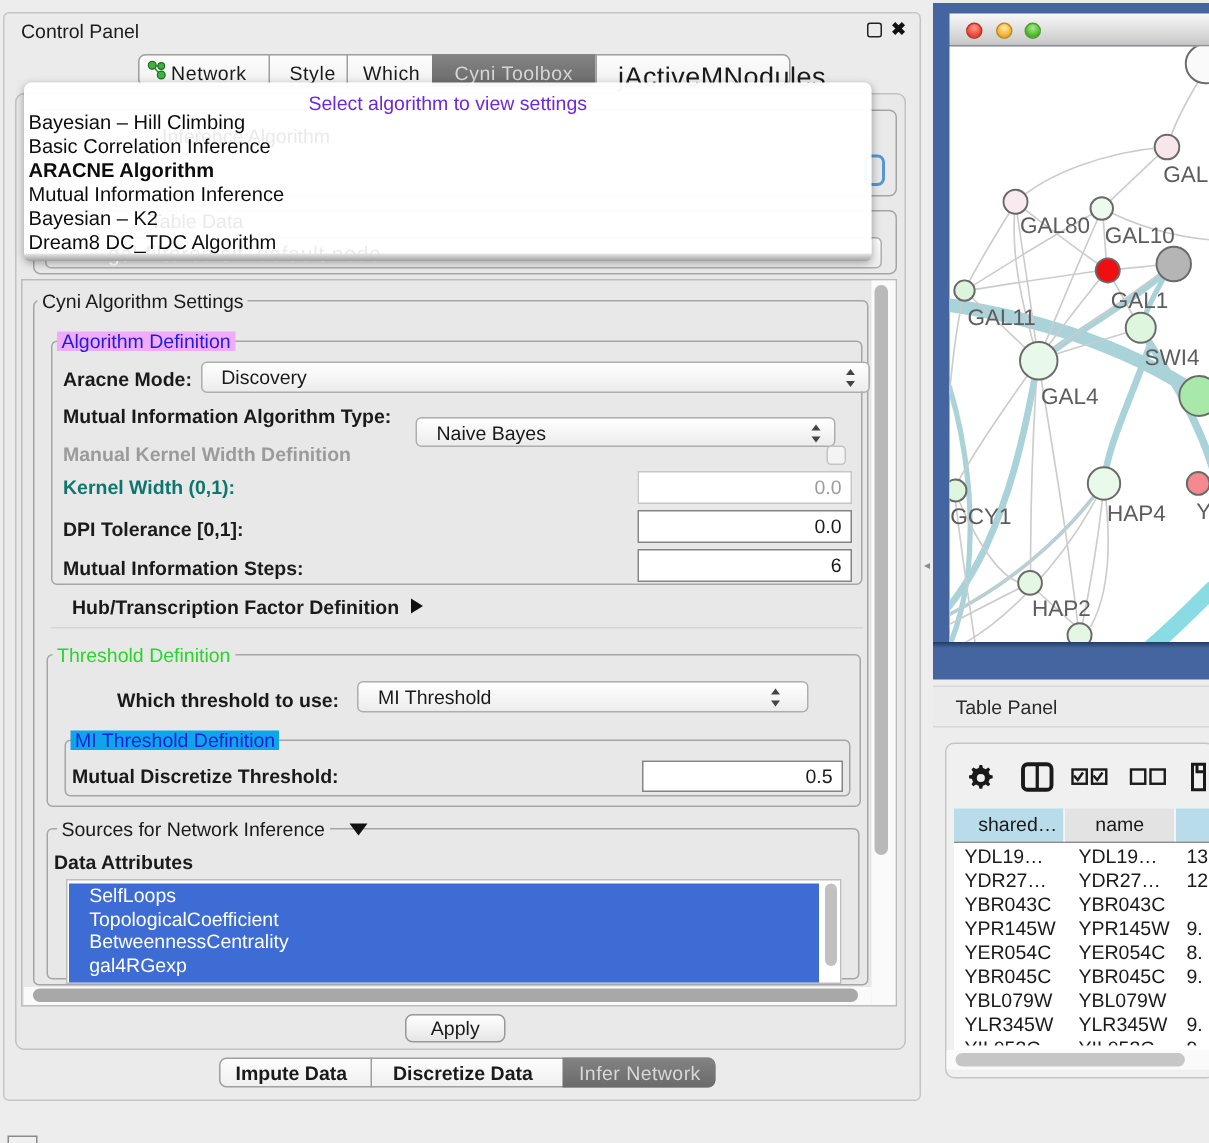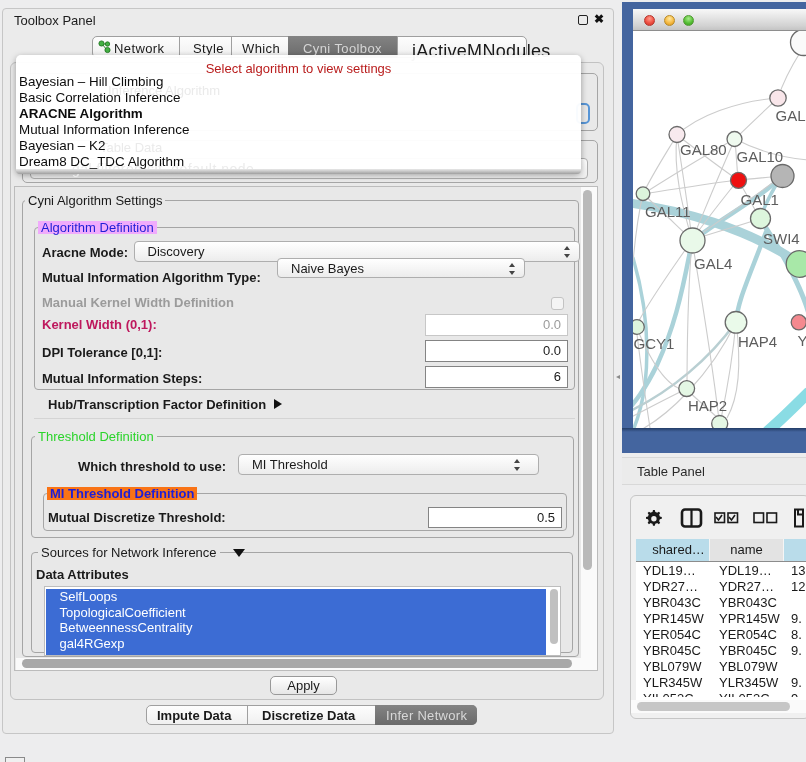--- a/index.html
+++ b/index.html
@@ -12,21 +12,21 @@
 .combo { position:absolute; background:linear-gradient(#ffffff,#f2f2f2 70%,#ececec); border:1px solid #aeaeae; border-radius:4px; line-height:19px; padding-left:13px; }
 .stepper { position:absolute; right:7px; top:3px; width:9px; height:14px; }
 .stepper:before { content:""; position:absolute; left:1px; top:1px; border-left:3px solid transparent; border-right:3px solid transparent; border-bottom:4.5px solid #444; }
 .stepper:after { content:""; position:absolute; left:1px; bottom:1px; border-left:3px solid transparent; border-right:3px solid transparent; border-top:4.5px solid #444; }
 .tf { position:absolute; background:#fff; border:1px solid #848484; text-align:right; padding-right:6px; line-height:19px; }
 </style>
 </head>
 <body>
 
 <div class="abs" style="left:2px;top:8px;width:612px;height:726px;background:#ebebeb;border:1px solid #c6c6c6;border-radius:4px;"></div>
-<div class="abs" style="left:14px;top:13px;font-size:13px;color:#1c1c1c;">Toolbox Panel</div>
+<div class="abs" style="left:14px;top:13px;font-size:13px;color:#1c1c1c;">Control Panel</div>
 
 <div class="abs" style="left:578px;top:15px;width:9.5px;height:9.5px;border:1.3px solid #222;border-radius:2px;"></div>
 <div class="abs" style="left:594px;top:12px;font-size:12px;font-weight:bold;color:#111;">✖</div>
 
 <div class="abs" style="left:92px;top:36px;width:435px;height:22px;border:1px solid #9f9f9f;border-radius:5px;background:linear-gradient(#fdfdfd,#f0f0f0);"></div>
 <div class="abs" style="left:179px;top:36px;width:1px;height:22px;background:#9f9f9f;"></div>
 <div class="abs" style="left:231px;top:36px;width:1px;height:22px;background:#9f9f9f;"></div>
 <div class="abs" style="left:288px;top:36px;width:109px;height:22px;background:linear-gradient(#838383,#6a6a6a);"></div>
 <div class="abs" style="left:397px;top:36px;width:1px;height:22px;background:#9f9f9f;"></div>
 <svg class="abs" style="left:98px;top:40px;" width="13" height="14" viewBox="0 0 13 14">
@@ -59,41 +59,41 @@
 
 <div class="grp" style="left:22px;top:200px;width:557px;height:457px;border-radius:4px;"></div>
 <div class="grplabel" style="left:25px;top:194px;background:#e8e8e8;">Cyni Algorithm Settings</div>
 
 <div class="grp" style="left:34px;top:227px;width:541px;height:163px;border-radius:4px;"></div>
 <div class="grplabel" style="left:38px;top:221px;background:#f0abfc;color:#1e1ed6;">Algorithm Definition</div>
 
 <div class="abs blab" style="left:42px;top:245px;">Aracne Mode:</div>
 <div class="combo" style="left:133.5px;top:240.5px;width:446px;height:21px;">Discovery<span class="stepper"></span></div>
 <div class="abs blab" style="left:42px;top:270px;">Mutual Information Algorithm Type:</div>
-<div class="combo" style="left:277px;top:258px;width:248px;height:19.5px;">Naive Bayes<span class="stepper"></span></div>
+<div class="combo" style="left:277px;top:278px;width:280px;height:19.5px;">Naive Bayes<span class="stepper"></span></div>
 <div class="abs blab" style="left:42px;top:295px;color:#9b9b9b;">Manual Kernel Width Definition</div>
 <div class="abs" style="left:551px;top:297px;width:13px;height:13px;background:#f4f4f4;border:1px solid #c3c3c3;border-radius:3px;"></div>
-<div class="abs blab" style="left:42px;top:317px;color:#be185d;">Kernel Width (0,1):</div>
+<div class="abs blab" style="left:42px;top:317px;color:#0f766e;">Kernel Width (0,1):</div>
 <div class="tf" style="left:425px;top:314px;width:143px;height:22px;border-color:#c7c7c7;color:#9b9b9b;">0.0</div>
 <div class="abs blab" style="left:42px;top:345px;">DPI Tolerance [0,1]:</div>
 <div class="tf" style="left:425px;top:340px;width:143px;height:22px;">0.0</div>
 <div class="abs blab" style="left:42px;top:371px;text-align:right;">Mutual Information Steps:</div>
 <div class="tf" style="left:425px;top:366px;width:143px;height:22px;">6</div>
 
 <div class="abs blab" style="left:48px;top:397px;">Hub/Transcription Factor Definition</div>
 <div class="abs" style="left:274px;top:398.5px;width:0;height:0;border-top:5.5px solid transparent;border-bottom:5.5px solid transparent;border-left:8.5px solid #111;"></div>
 <div class="abs" style="left:34px;top:418px;width:541px;height:1px;background:#d4d4d4;"></div>
 
 <div class="grp" style="left:31px;top:436px;width:543px;height:102px;border-radius:4px;"></div>
 <div class="grplabel" style="left:35px;top:430px;background:#e8e8e8;color:#2bd42b;">Threshold Definition</div>
 <div class="abs blab" style="left:78px;top:459px;">Which threshold to use:</div>
 <div class="combo" style="left:238px;top:454px;width:301px;height:21px;">MI Threshold<span class="stepper" style="right:16px;"></span></div>
 
 <div class="grp" style="left:43px;top:493px;width:524px;height:38px;border-radius:4px;"></div>
-<div class="grplabel" style="left:47px;top:487px;background:#f97316;color:#1e1ed6;font-weight:bold;">MI Threshold Definition</div>
+<div class="grplabel" style="left:47px;top:487px;background:#0ea5e9;color:#1e1ed6;">MI Threshold Definition</div>
 <div class="abs blab" style="left:48px;top:510px;">Mutual Discretize Threshold:</div>
 <div class="tf" style="left:428px;top:507px;width:134px;height:21px;">0.5</div>
 
 <div class="grp" style="left:31px;top:552px;width:542px;height:101px;border-radius:4px;"></div>
 <div class="grplabel" style="left:38px;top:546px;background:#e8e8e8;">Sources for Network Inference</div>
 <div class="abs" style="left:233px;top:549px;width:0;height:0;border-left:6.5px solid transparent;border-right:6.5px solid transparent;border-top:8px solid #111;"></div>
 <div class="abs blab" style="left:36px;top:567px;">Data Attributes</div>
 <div class="abs" style="left:44px;top:586px;width:517px;height:70px;background:#fff;border:1px solid #bdbdbd;"></div>
 <div class="abs" style="left:45.5px;top:589px;width:500px;height:66px;background:#3c6cd4;color:#fff;font-size:13px;line-height:15.5px;padding-left:14px;">SelfLoops<br>TopologicalCoefficient<br>BetweennessCentrality<br>gal4RGexp</div>
 <div class="abs" style="left:549.5px;top:589px;width:8.5px;height:55px;background:#c0c0c0;border-radius:4.5px;"></div>
@@ -105,21 +105,21 @@
 <div class="abs" style="left:375px;top:705px;width:102px;height:20px;background:linear-gradient(#838383,#6a6a6a);border-radius:0 5px 5px 0;"></div>
 <div class="abs blab" style="left:157px;top:708px;">Impute Data</div>
 <div class="abs blab" style="left:262px;top:708px;">Discretize Data</div>
 <div class="abs blab" style="left:386px;top:708px;color:#d8d8d8;font-weight:normal;letter-spacing:0.3px;">Infer Network</div>
 
 <div class="abs" style="left:616px;top:372px;font-size:8px;color:#8a8a8a;">◂</div>
 
 <div class="abs" style="left:5px;top:757px;width:20px;height:14px;background:#f0f0f0;border:1.5px solid #8a8a8a;"></div>
 
 <div class="abs" style="left:16px;top:55px;width:565px;height:118px;background:rgba(255,255,255,0.96);border-radius:5px;box-shadow:0 2px 6px rgba(0,0,0,0.35);"></div>
-<div class="abs" style="left:16px;top:61px;width:565px;text-align:center;color:#b91c1c;font-size:13px;">Select algorithm to view settings</div>
+<div class="abs" style="left:16px;top:61px;width:565px;text-align:center;color:#6d28d9;font-size:13px;">Select algorithm to view settings</div>
 <div class="abs" style="left:108px;top:83px;font-size:13px;color:#eaeaea;">Inference Algorithm</div>
 <div class="abs" style="left:100px;top:140px;font-size:13px;color:#eaeaea;">Table Data</div>
 <div class="abs" style="left:72px;top:161px;font-size:14px;letter-spacing:0.5px;color:#ebebeb;">gal.filtered.sif&nbsp;&nbsp;default node</div>
 <div class="abs" style="left:16px;top:169px;width:565px;height:5px;background:linear-gradient(#e8e8e8,#9f9f9f);border-radius:0 0 4px 4px;"></div>
 <div class="abs" style="left:19px;top:74px;font-size:13.4px;line-height:16px;color:#0c0c0c;">
 Bayesian – Hill Climbing<br>
 Basic Correlation Inference<br>
 <b>ARACNE Algorithm</b><br>
 Mutual Information Inference<br>
 Bayesian – K2<br>

